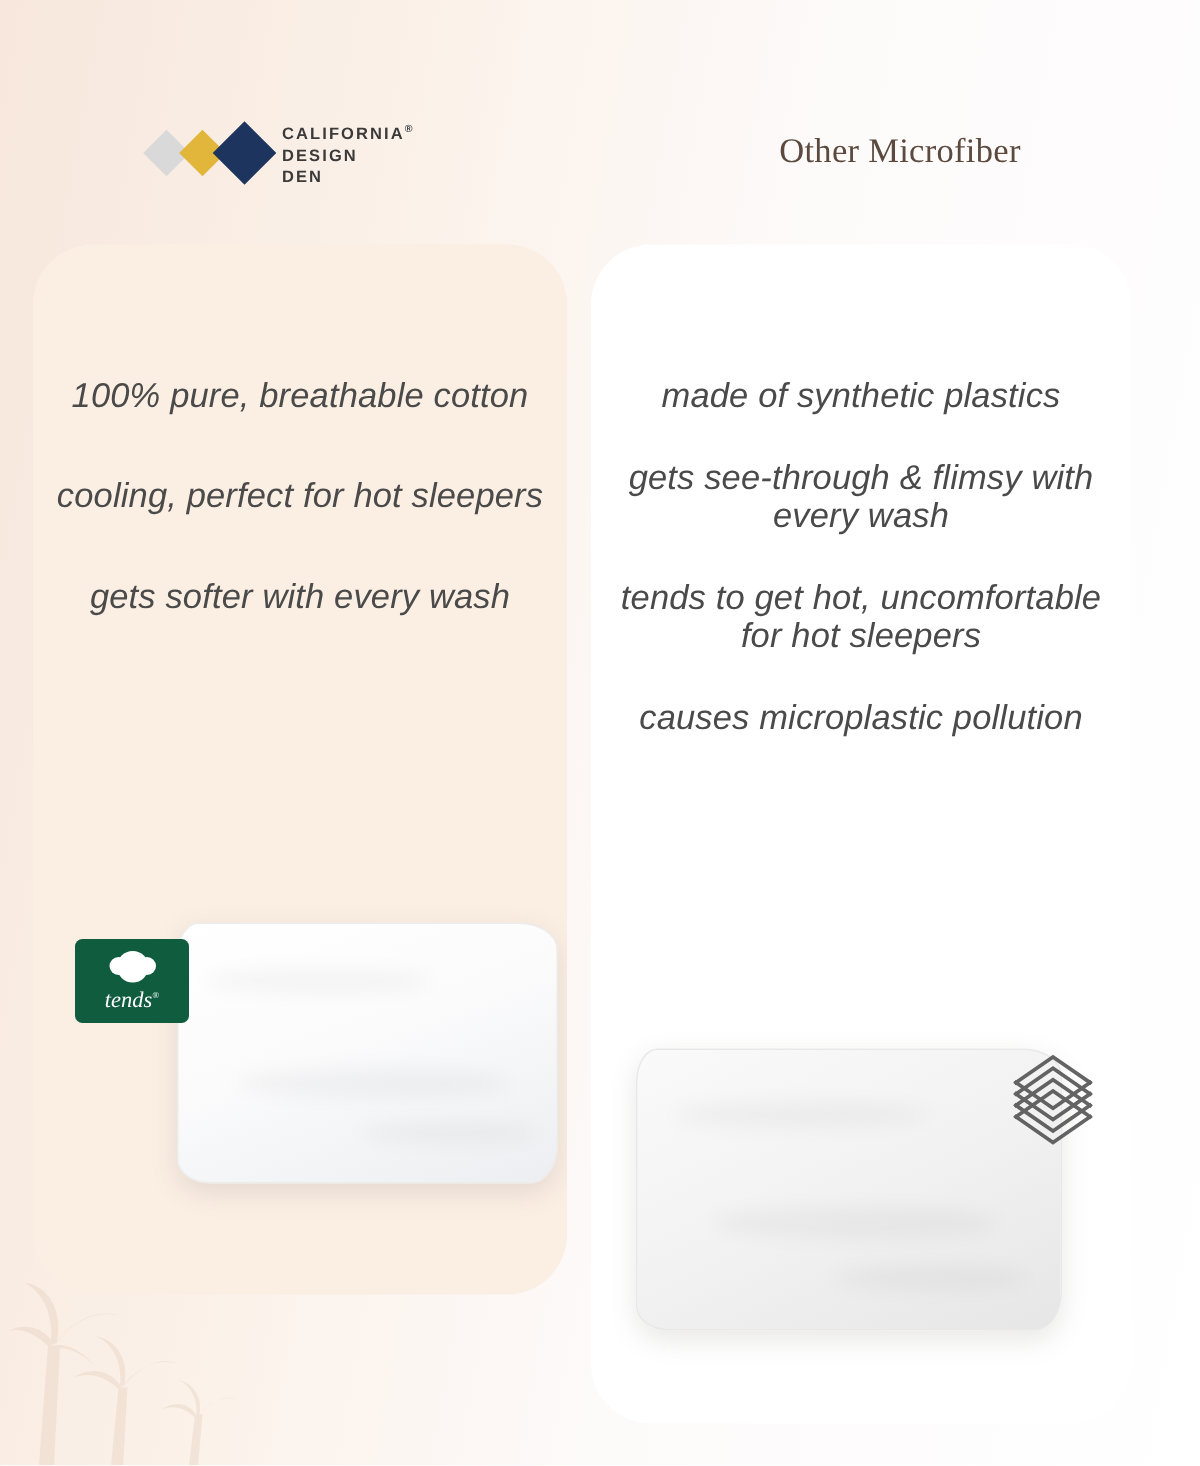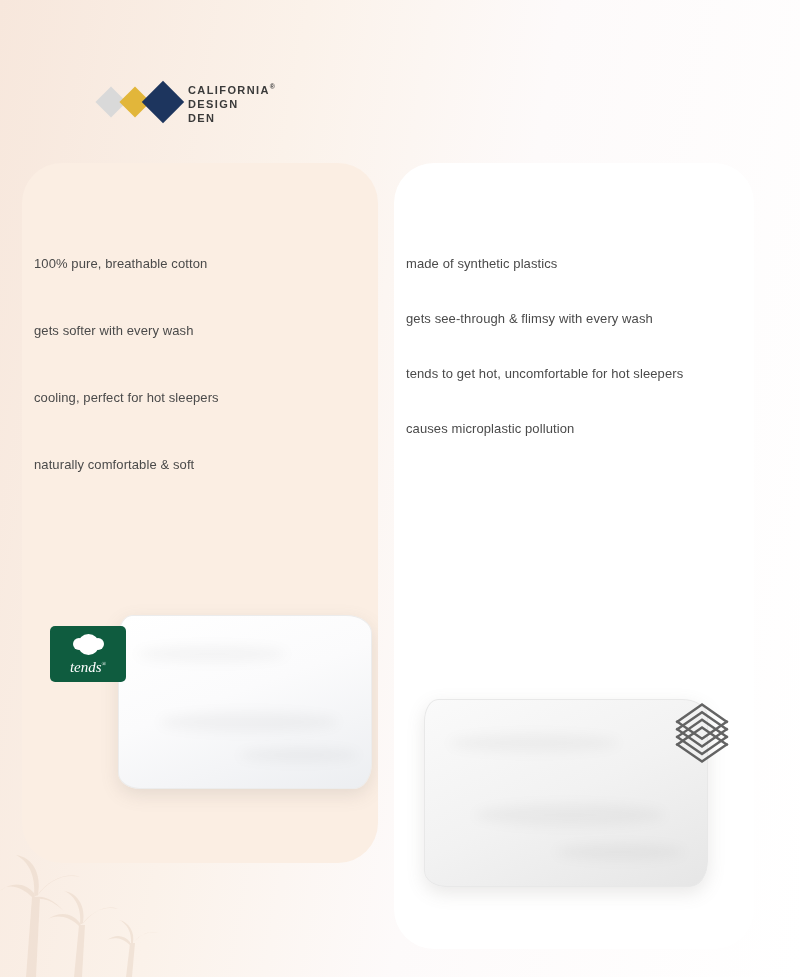--- a/index.html
+++ b/index.html
@@ -112,25 +112,27 @@
 
   .feature-list {
     position: absolute;
     left: 0;
     top: 0;
     width: 100%;
     padding-top: 88px;
     box-sizing: border-box;
   }
   .feature {
+    text-align: center;
     color: #4a4a4a;
-    font-size: 13px;
+    font-size: 23px;
     line-height: 25px;
     letter-spacing: 0.1px;
     padding: 0 12px;
+    font-style: italic;
   }
   .panel-left .feature { margin-bottom: 42px; }
   .panel-right .feature { margin-bottom: 30px; }
 
   
   .pillow-wrap {
     position: absolute;
     bottom: 0;
     left: 0;
     width: 100%;
@@ -248,29 +250,29 @@
         <span class="dia navy big"></span>
       </div>
       <div class="brand-text">
         <div><span>CALIFORNIA</span><sup>®</sup></div>
         <div>DESIGN</div>
         <div>DEN</div>
       </div>
     </div>
 
     <div class="right-title">
+      <div>Other Microfiber</div>
     </div>
   </div>
 
   <div class="panel panel-left">
     <div class="feature-list">
       <div class="feature">100% pure, breathable cotton</div>
+      <div class="feature">cooling, perfect for hot sleepers</div>
       <div class="feature">gets softer with every wash</div>
-      <div class="feature">cooling, perfect for hot sleepers</div>
-      <div class="feature">naturally comfortable &amp; soft</div>
     </div>
 
     <div class="pillow-wrap">
       <div class="pillow pillow-left">
         <div class="pillow-fold" style="left:18px; top:30px; width:150px; height:16px;"></div>
         <div class="pillow-fold" style="left:40px; top:96px; width:180px; height:20px;"></div>
         <div class="pillow-fold" style="left:120px; top:132px; width:120px; height:14px;"></div>
       </div>
 
       <div class="cotton-badge">

